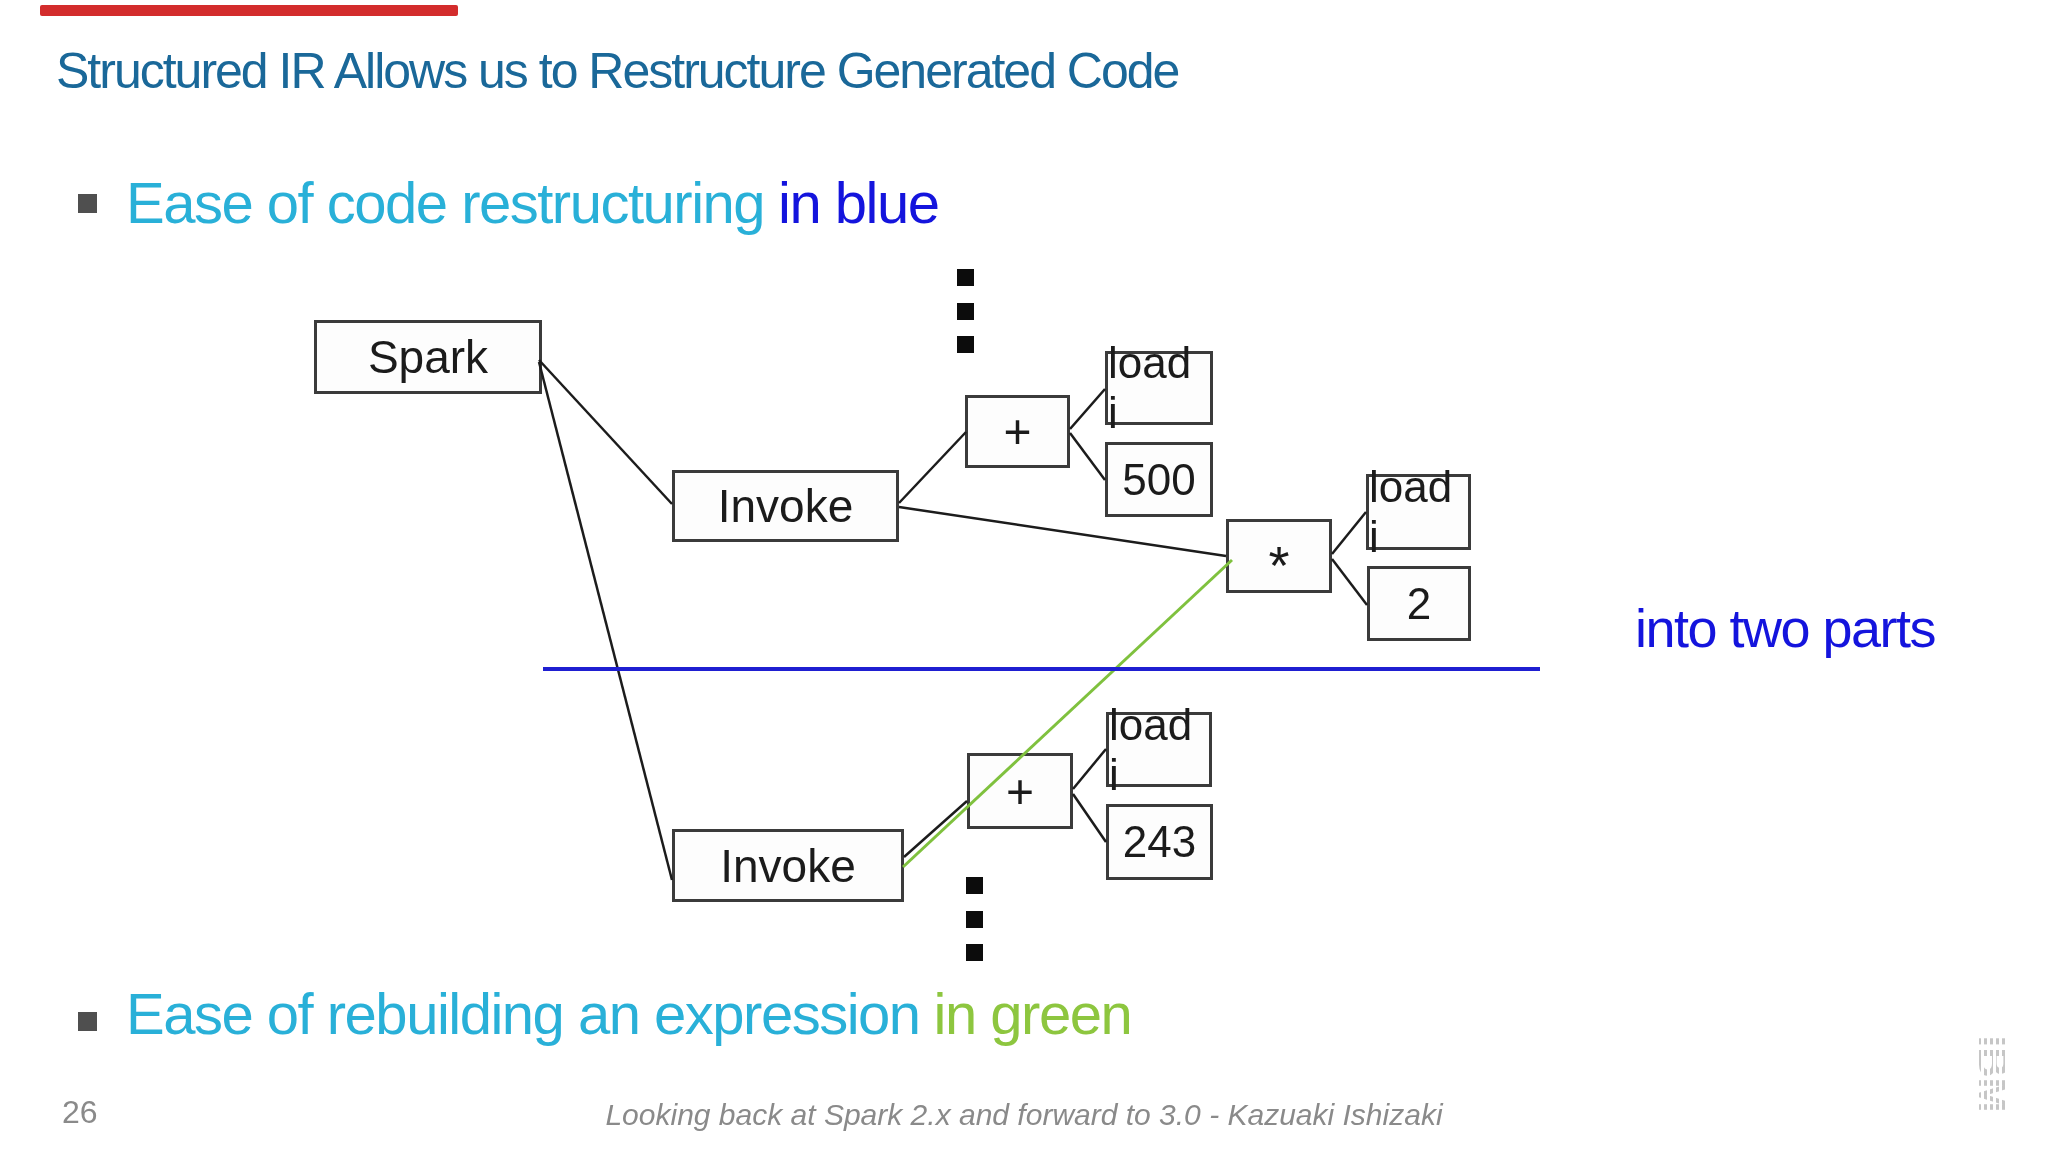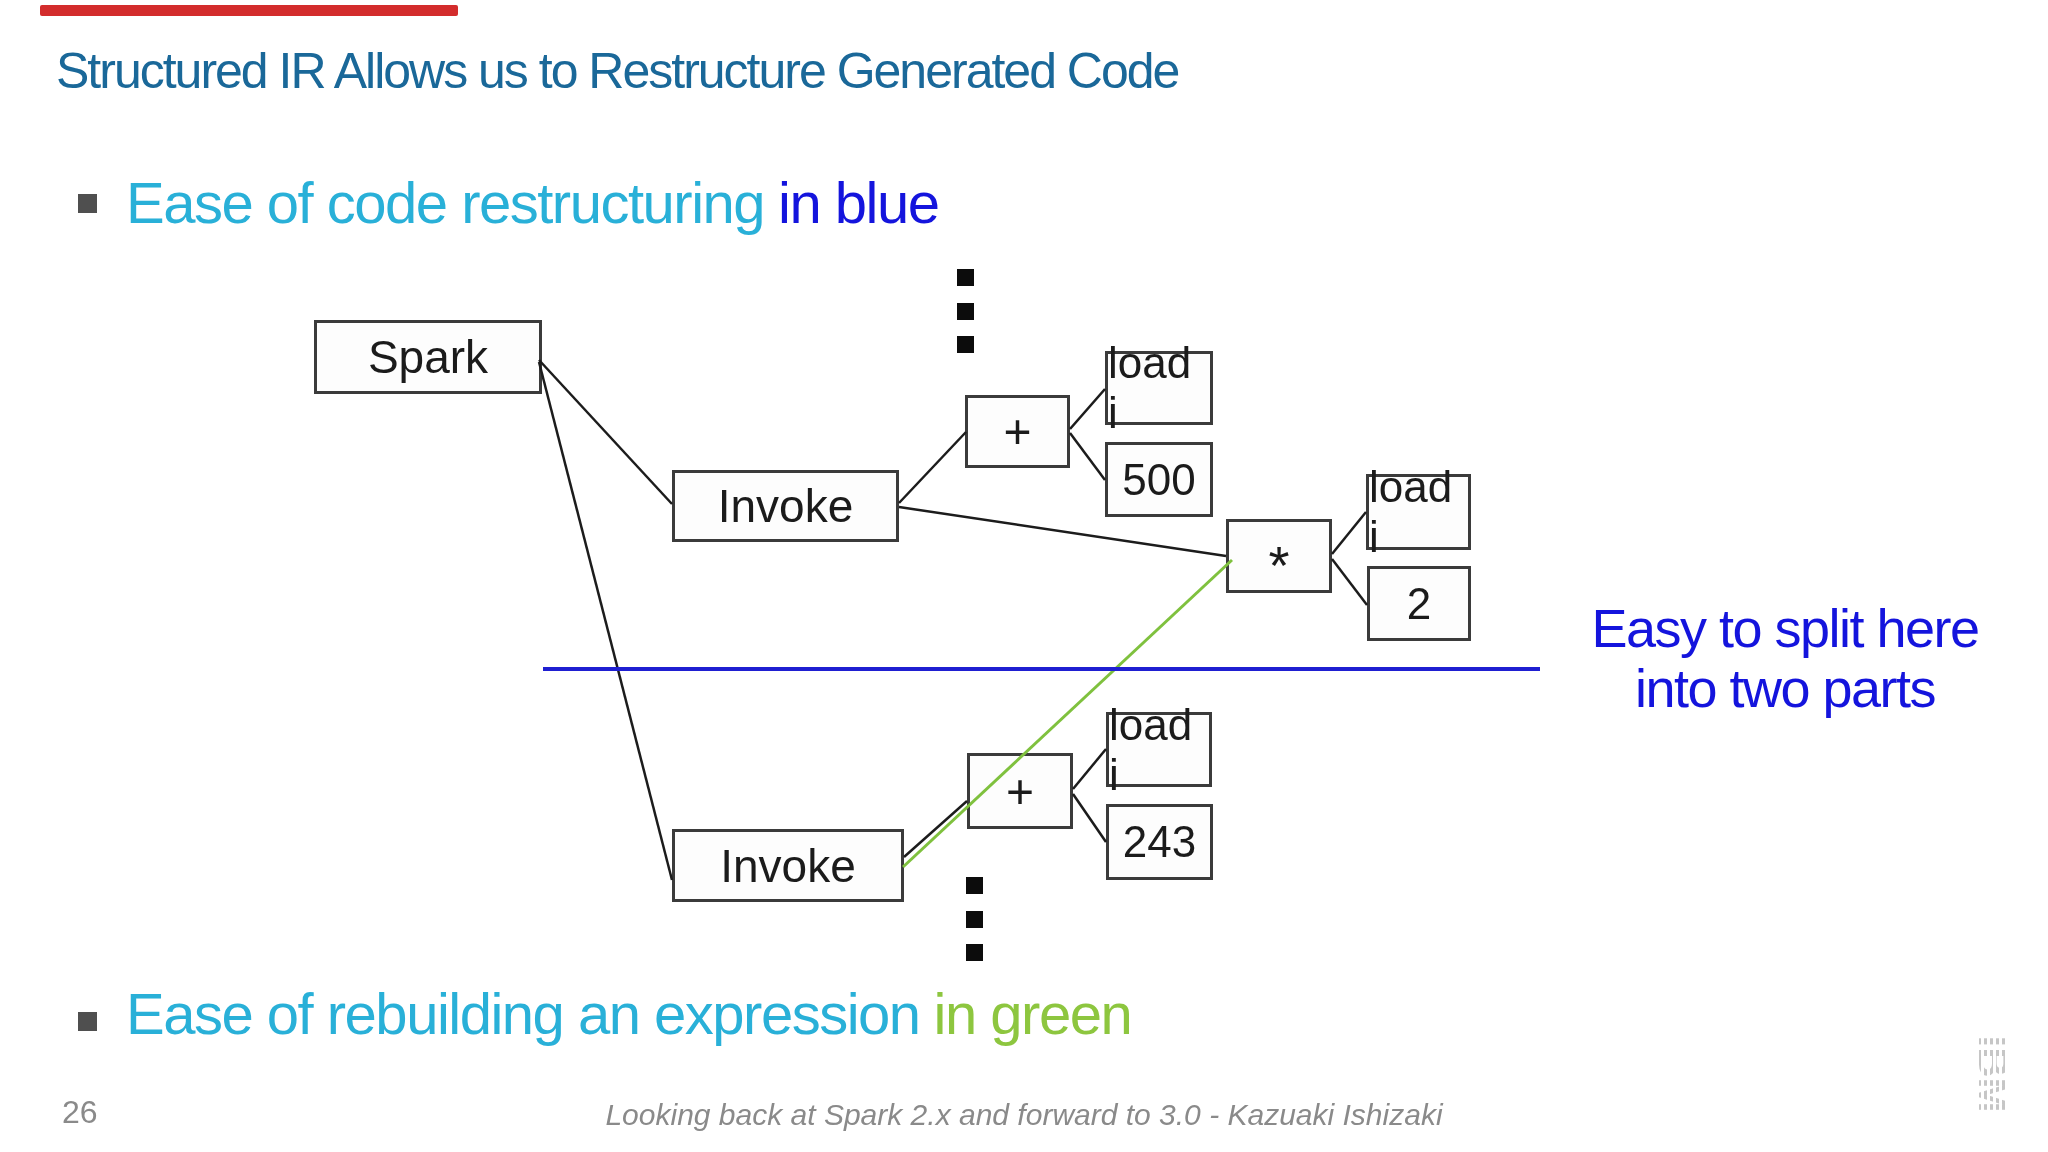--- a/index.html
+++ b/index.html
@@ -116,21 +116,20 @@
 
 <div class="abs dot" style="left:957px;top:269px;"></div>
 <div class="abs dot" style="left:957px;top:303px;"></div>
 <div class="abs dot" style="left:957px;top:336px;"></div>
 
 <div class="abs dot" style="left:966px;top:877px;"></div>
 <div class="abs dot" style="left:966px;top:911px;"></div>
 <div class="abs dot" style="left:966px;top:944px;"></div>
 
 <div class="abs split-note">
-  <div>Easy to split here</div>
   <div>into two parts</div>
 </div>
 
 <div class="abs bullet-square" style="left:78px;top:1012px;"></div>
 <div class="abs bullet-line" style="left:112px;top:979px;"><span class="main">Ease of rebuilding an expression</span><span class="hl hl-green">in green</span></div>
 
 <div class="abs page-num">26</div>
 <div class="abs footer-caption">Looking back at Spark 2.x and forward to 3.0 - Kazuaki Ishizaki</div>
 
 <div class="abs ibm-logo">

